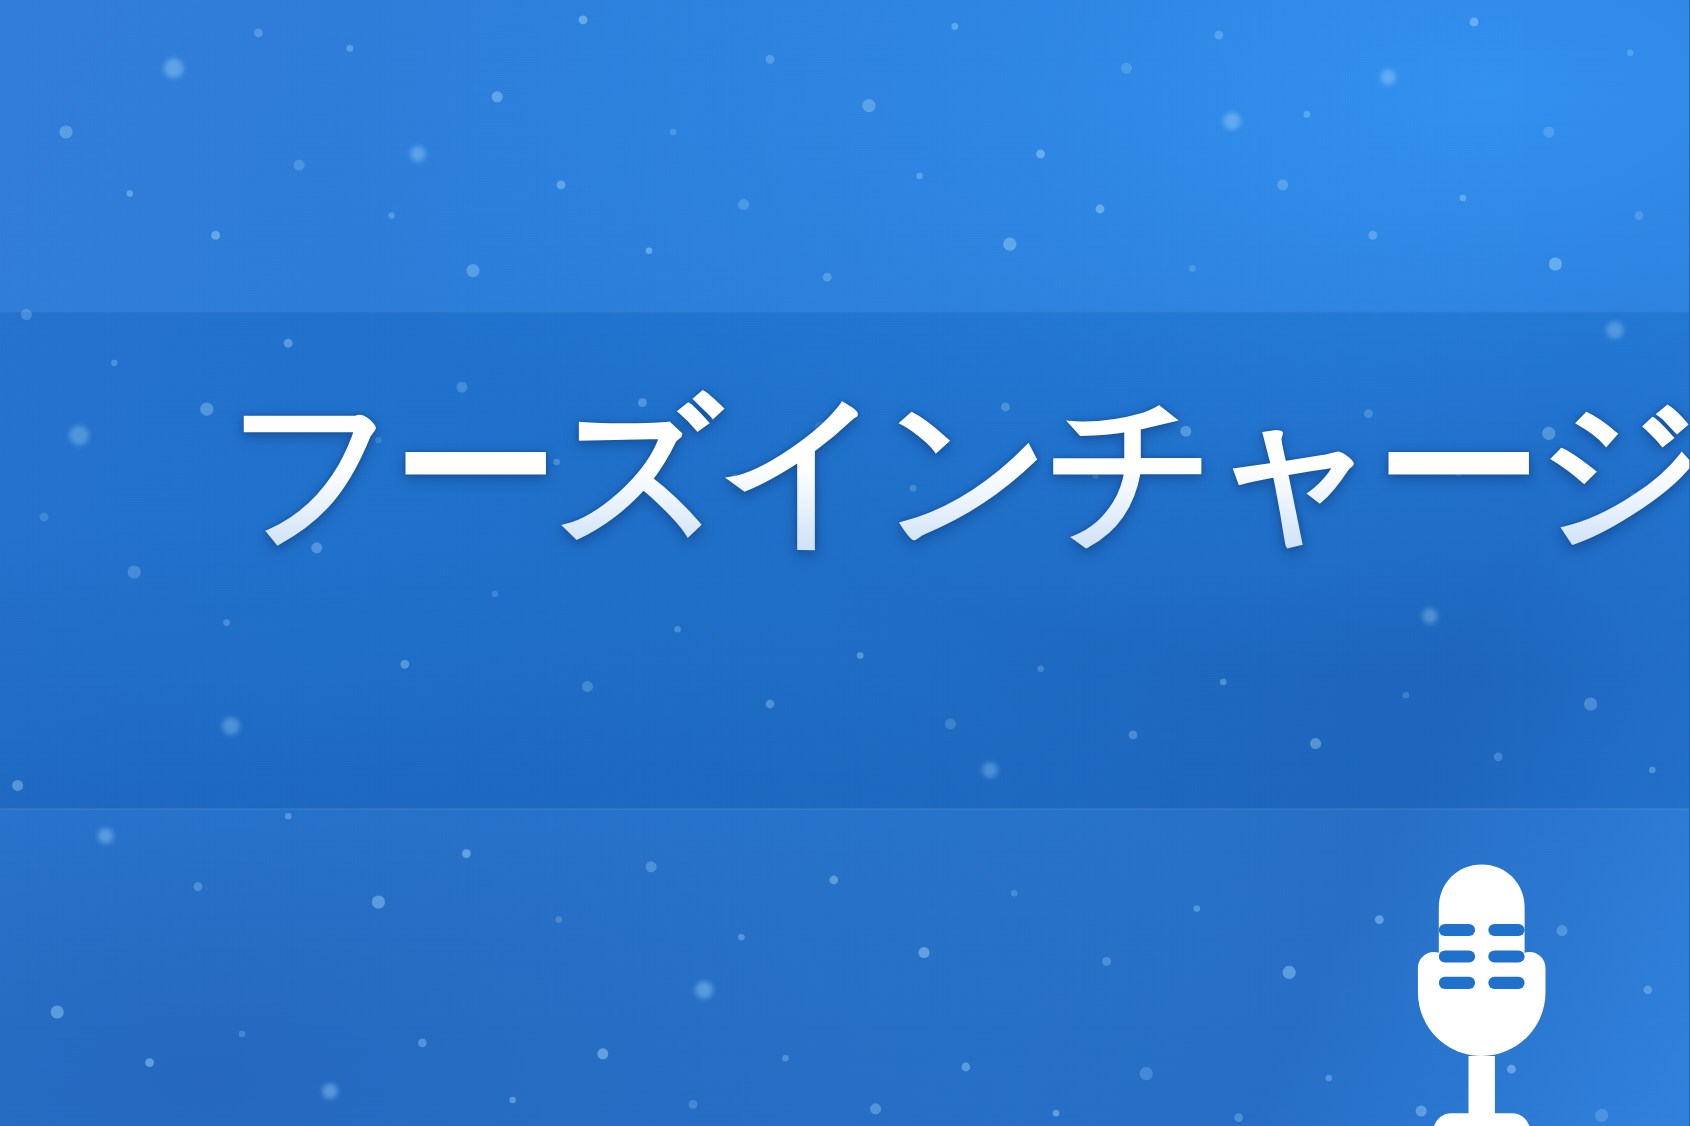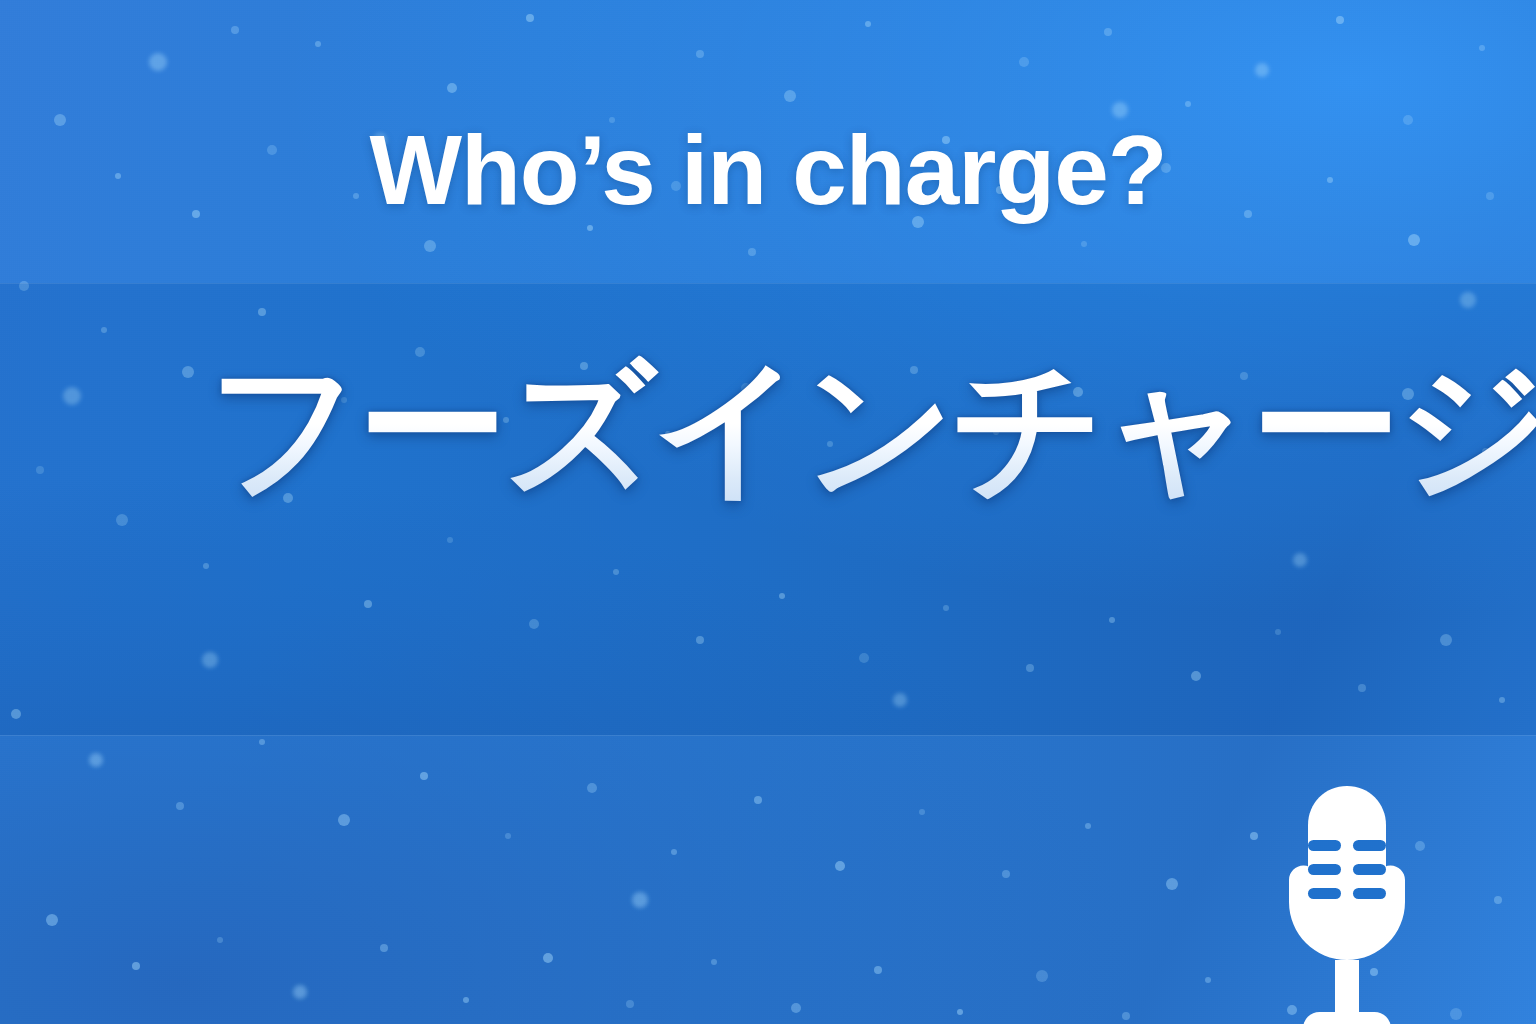--- a/index.html
+++ b/index.html
@@ -276,21 +276,20 @@
   <div class="bg-noise"></div>
 
   <div class="band band-top"></div>
   <div class="band band-middle"></div>
   <div class="band band-bottom"></div>
   <div class="band-line" style="top:283px"></div>
   <div class="band-line" style="top:735px"></div>
 
   <div class="layer">
 
-    <div class="title">Who’s in charge?</div>
 
     <div class="reading-row">
 
       <div class="reading">フーズインチャージ</div>
 
       <div class="mic">
         <svg viewBox="0 0 128 265" xmlns="http://www.w3.org/2000/svg" aria-hidden="true">
           <g fill="#ffffff">
 
             <path d="M64 2

